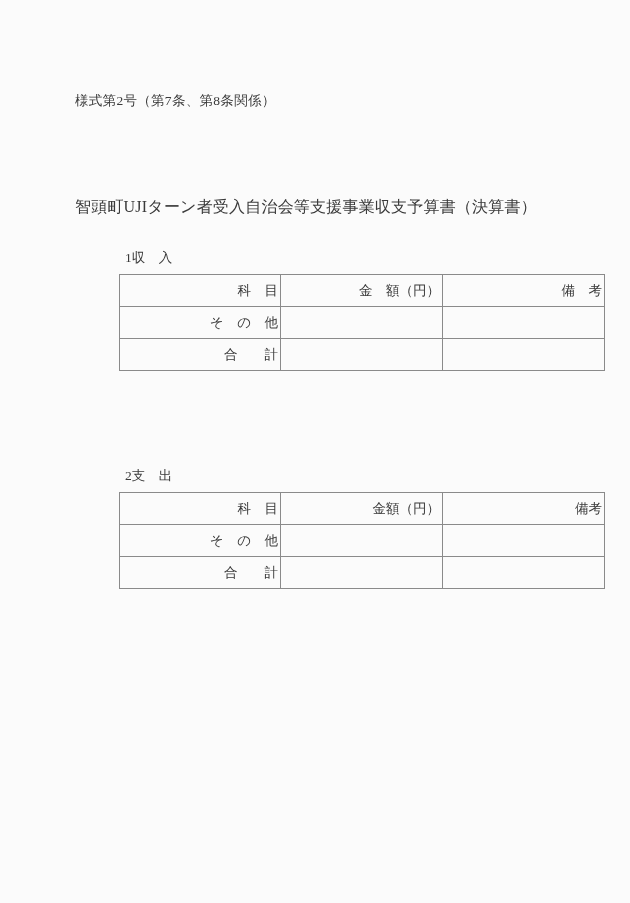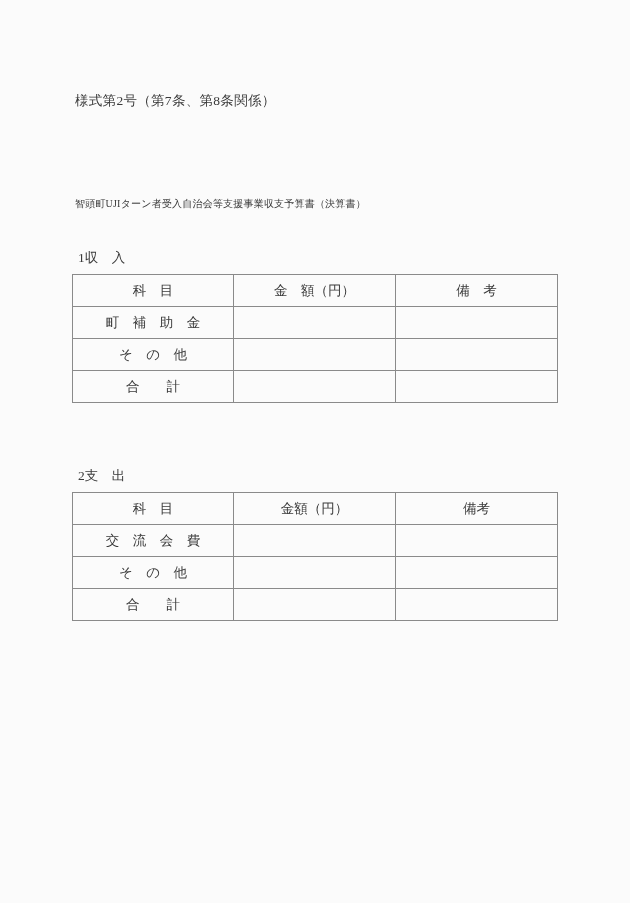--- a/index.html
+++ b/index.html
@@ -39,29 +39,30 @@
     white-space: nowrap;
   }
   .date-line .date-unit { padding-left: 26px; }
   .date-line .date-unit:first-child { padding-left: 0; }
   .date-line .tail { display: inline-block; width: 18px; }
 
   .doc-title {
     position: absolute;
     left: 75px;
     top: 197px;
-    font-size: 10px;
+    font-size: 16px;
     letter-spacing: 0.2px;
     white-space: nowrap;
   }
 
   .section {
     position: absolute;
     left: 0;
     right: 0;
+    padding-left: 47px;
   }
   .section-income { top: 249px; }
   .section-expense { top: 467px; font-family: Liberation Serif, serif; }
 
   .section-label {
     margin-left: 78px;
     font-size: 13.5px;
     margin-bottom: 7px;
     white-space: nowrap;
   }
@@ -69,21 +70,21 @@
   table.form-table {
     margin-left: 72px;
     width: 485px;
     border-collapse: collapse;
     table-layout: fixed;
   }
   table.form-table td {
     border: 1px solid #8a8a8a;
     height: 31px;
     font-size: 13.5px;
-    text-align: center;
+    text-align: right;
     vertical-align: middle;
     padding: 0 2px;
     white-space: nowrap;
   }
   col.col-item   { width: 161px; }
   col.col-amount { width: 162px; }
   col.col-note   { width: 162px; }
 
   td.cell-blank { }
 </style>
@@ -105,25 +106,20 @@
           <col class="col-amount">
           <col class="col-note">
       </colgroup>
       <tbody>
         <tr>
           <td>科　目</td>
           <td>金　額（円）</td>
           <td>備　考</td>
         </tr>
         <tr>
-          <td>町　補　助　金</td>
-          <td class="cell-blank"></td>
-          <td class="cell-blank"></td>
-        </tr>
-        <tr>
           <td>そ　の　他</td>
           <td class="cell-blank"></td>
           <td class="cell-blank"></td>
         </tr>
         <tr>
           <td>合　　計</td>
           <td class="cell-blank"></td>
           <td class="cell-blank"></td>
         </tr>
       </tbody>
@@ -138,25 +134,20 @@
           <col class="col-amount">
           <col class="col-note">
       </colgroup>
       <tbody>
         <tr>
           <td>科　目</td>
           <td>金額（円）</td>
           <td>備考</td>
         </tr>
         <tr>
-          <td>交　流　会　費</td>
-          <td class="cell-blank"></td>
-          <td class="cell-blank"></td>
-        </tr>
-        <tr>
           <td>そ　の　他</td>
           <td class="cell-blank"></td>
           <td class="cell-blank"></td>
         </tr>
         <tr>
           <td>合　　計</td>
           <td class="cell-blank"></td>
           <td class="cell-blank"></td>
         </tr>
       </tbody>

